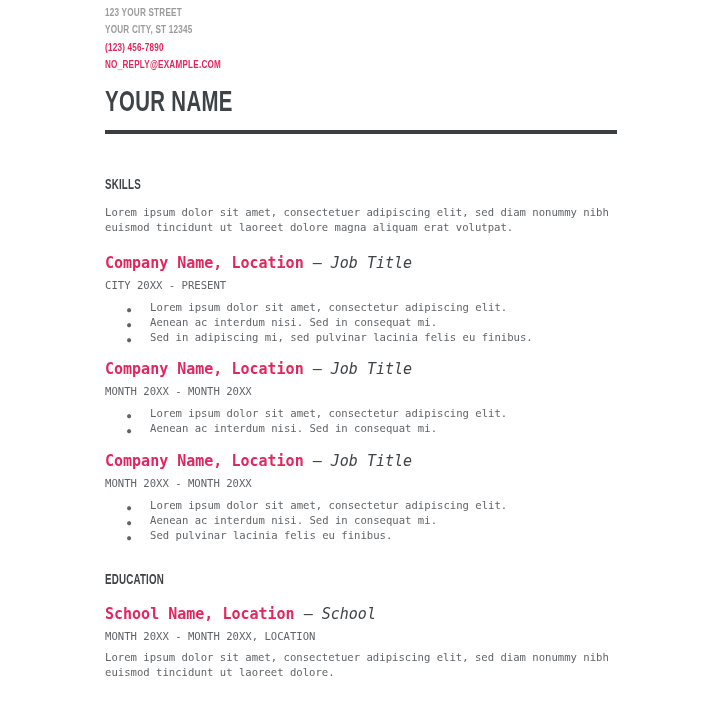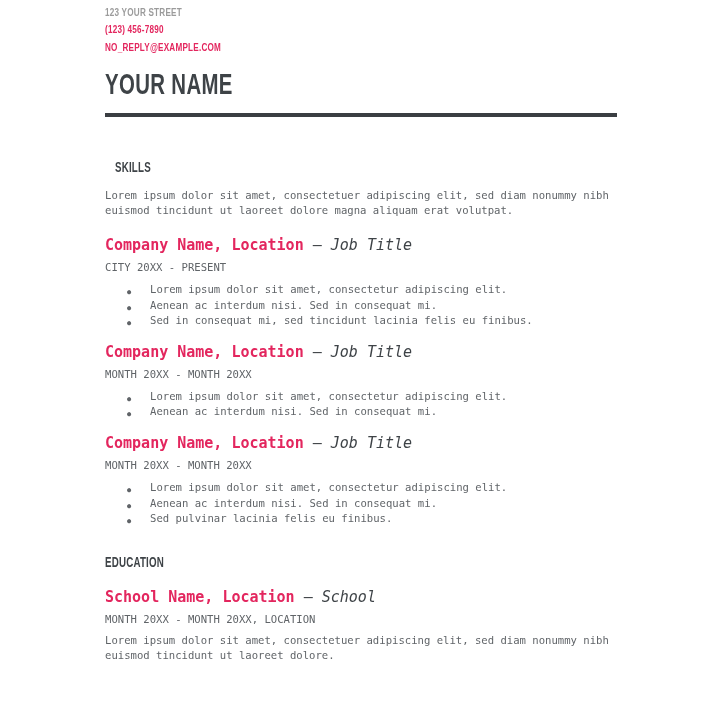--- a/index.html
+++ b/index.html
@@ -49,21 +49,21 @@
     height: 4px;
     background: #3a3e42;
   }
 
   .section-heading {
     font-size: 15px;
     line-height: 16px;
     color: #3e4347;
   }
   .section-heading .cond { transform: scaleX(0.65); }
-  .sec-skills    { margin-top: 42px; margin-left: 10px; }
+  .sec-skills    { margin-top: 42px; }
   .sec-experience{ margin-top: 28px; }
   .sec-education { margin-top: 28px; }
 
   .body-text {
     font-size: 10.6px;
     line-height: 15.2px;
     color: #606468;
     width: 512px;
   }
   .skills-body { margin-top: 13px; }
@@ -116,20 +116,23 @@
 </style>
 </head>
 <body>
 
 <div class="page">
 
   <div>
     <div class="contact-line">
       <span class="cond">123 YOUR STREET</span>
     </div>
+    <div class="contact-line">
+      <span class="cond">YOUR CITY, ST 12345</span>
+    </div>
     <div class="contact-line accent">
       <span class="cond">(123) 456-7890</span>
     </div>
     <div class="contact-line accent">
       <span class="cond">NO_REPLY@EXAMPLE.COM</span>
     </div>
   </div>
 
   <div class="doc-name">
     <span class="cond">YOUR NAME</span>
@@ -143,21 +146,21 @@
 
 
   <div class="entry">
     <div class="entry-title">
       <span class="entry-org">Company Name, Location</span><span class="entry-sep"> — </span><span class="entry-role">Job Title</span>
     </div>
     <div class="entry-dates">CITY 20XX - PRESENT</div>
     <ul class="bullets">
       <li>Lorem ipsum dolor sit amet, consectetur adipiscing elit.</li>
       <li>Aenean ac interdum nisi. Sed in consequat mi.</li>
-      <li>Sed in consequat mi, sed tincidunt lacinia felis eu finibus.</li>
+      <li>Sed in adipiscing mi, sed pulvinar lacinia felis eu finibus.</li>
     </ul>
   </div>
 
   <div class="entry">
     <div class="entry-title">
       <span class="entry-org">Company Name, Location</span><span class="entry-sep"> — </span><span class="entry-role">Job Title</span>
     </div>
     <div class="entry-dates">MONTH 20XX - MONTH 20XX</div>
     <ul class="bullets">
       <li>Lorem ipsum dolor sit amet, consectetur adipiscing elit.</li>

